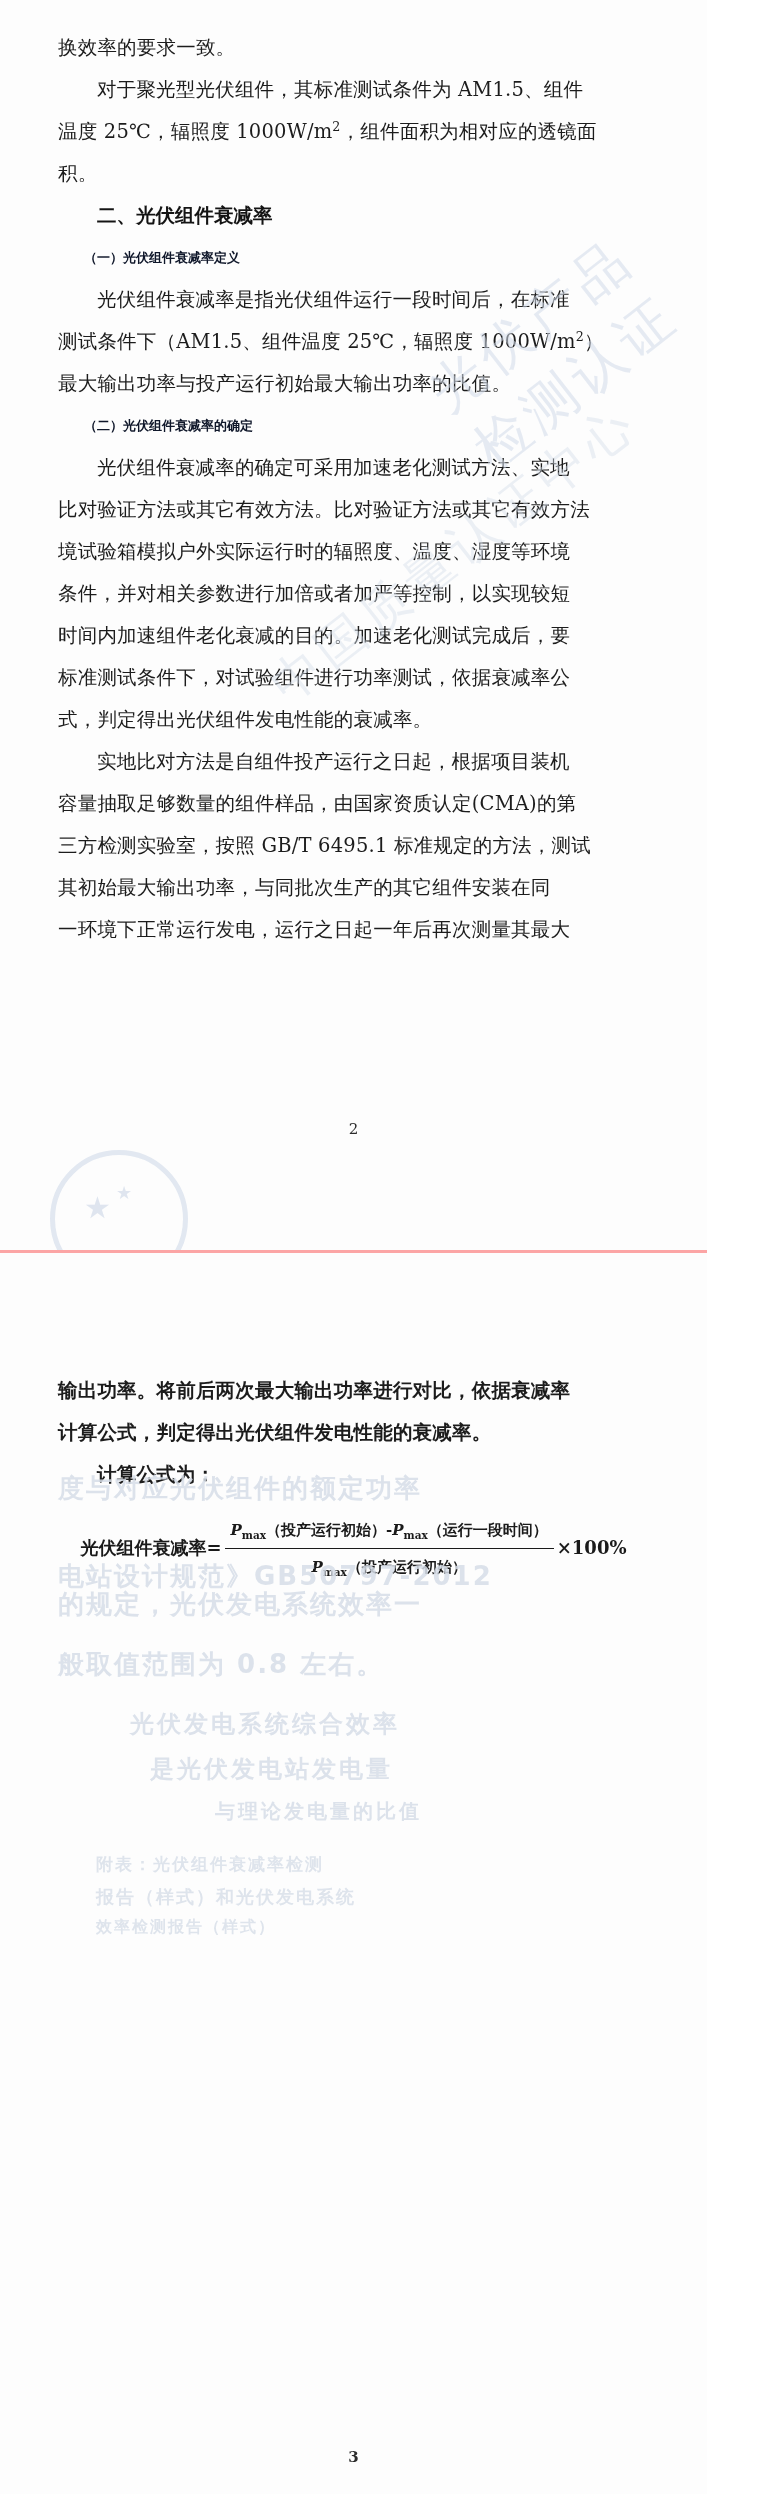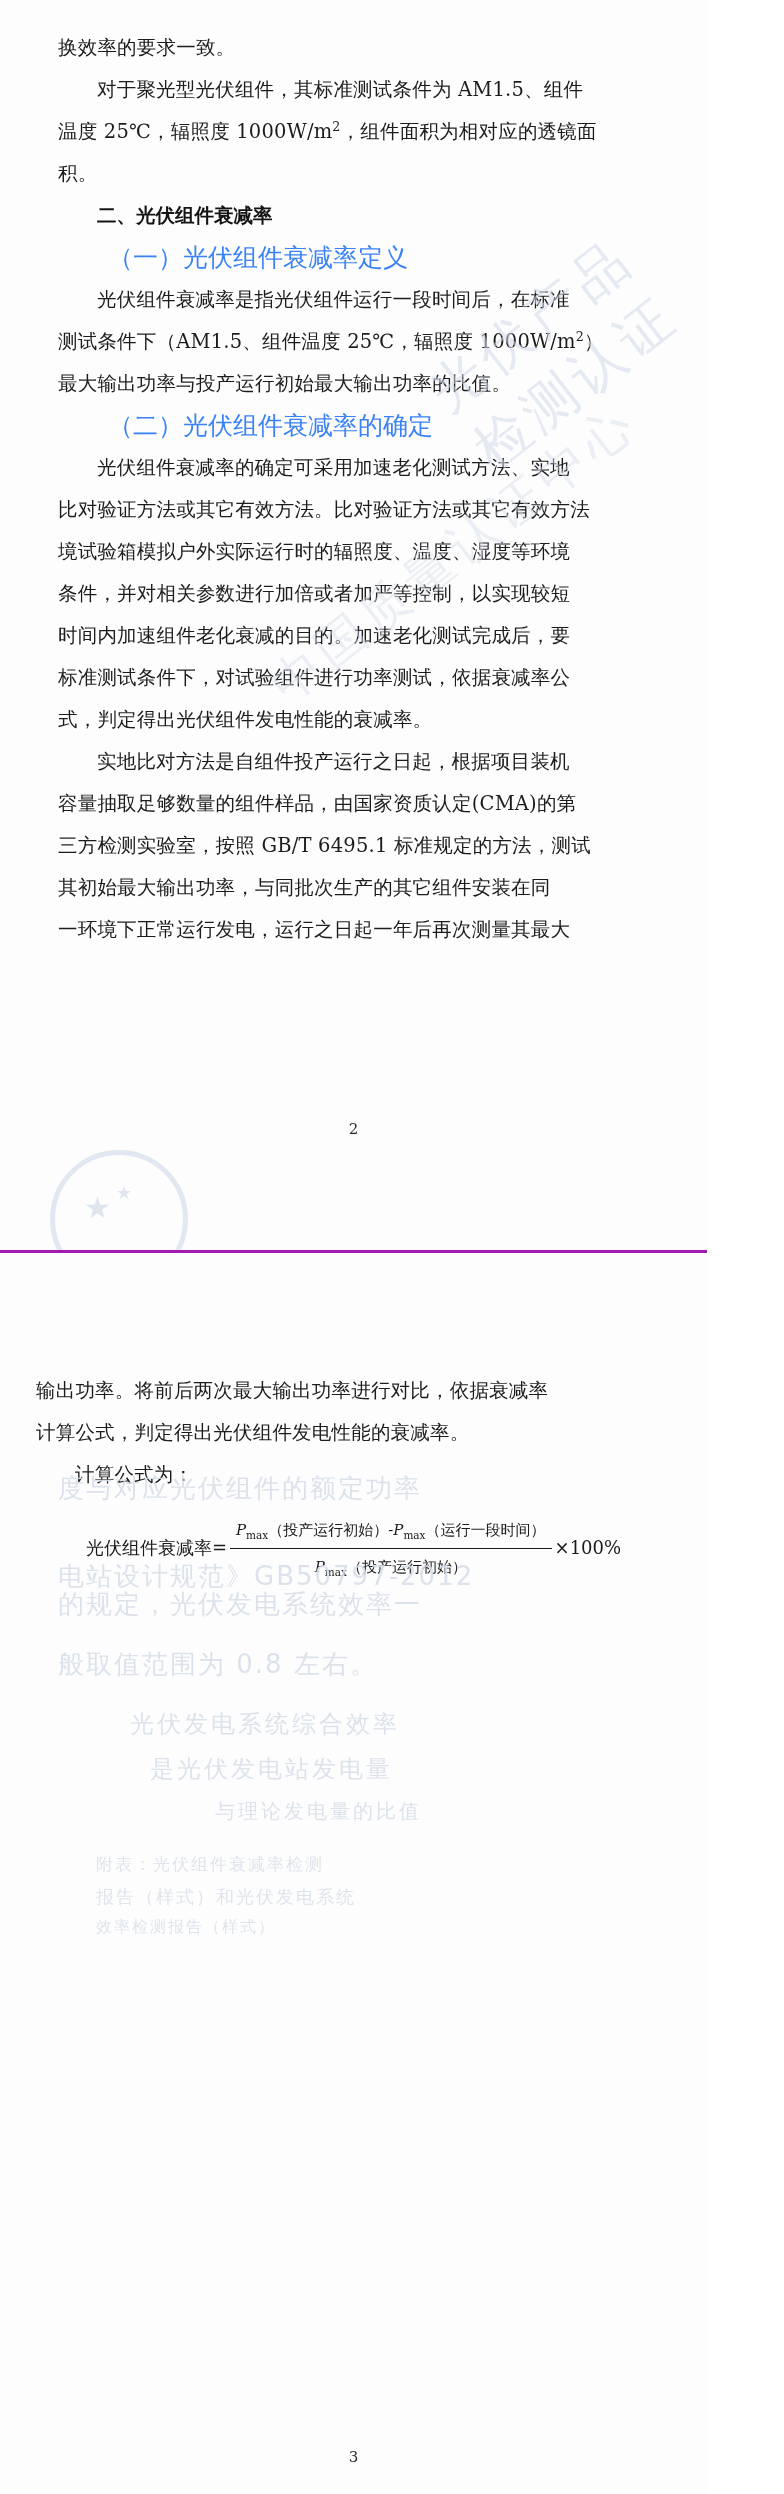--- a/index.html
+++ b/index.html
@@ -18,23 +18,24 @@
     box-sizing: border-box;
     overflow: hidden;
   }
   .page-1 {
     height: 1250px;
     padding: 0 58px;
     background: #fdfdfd;
   }
   .page-2 {
     height: 1244px;
-    padding: 0 36px;
+    padding: 0 58px;
     background: #fdfdfd;
-    border-top: 3px solid #a21caf;
+    border-top: 3px solid #fca5a5;
+    font-weight: bold;
   }
   .spacer-top-1 { height: 28px; }
   .spacer-top-2 { height: 118px; }
 
   p.body {
     margin: 0 0 2px 0;
     font-size: 19.5px;
     line-height: 40px;
     text-align: justify;
     text-justify: inter-ideograph;
@@ -46,25 +47,25 @@
     margin: 0 0 2px 0;
     font-size: 19.5px;
     line-height: 40px;
     font-weight: bold;
     text-indent: 2em;
     font-family: "DejaVu Sans", "Liberation Sans", sans-serif;
     color: #141414;
   }
   p.subheading {
     margin: 0 0 2px 0;
-    font-size: 25px;
+    font-size: 13px;
     line-height: 40px;
     text-indent: 2em;
-    font-weight: normal;
-    color: #3b82f6;
+    font-weight: bold;
+    color: #0f172a;
   }
   sup { font-size: 0.65em; vertical-align: super; line-height: 0; }
 
   .formula-line {
     margin: 18px 0 0 0;
     font-size: 18px;
     line-height: 34px;
     text-align: center;
     white-space: nowrap;
   }

